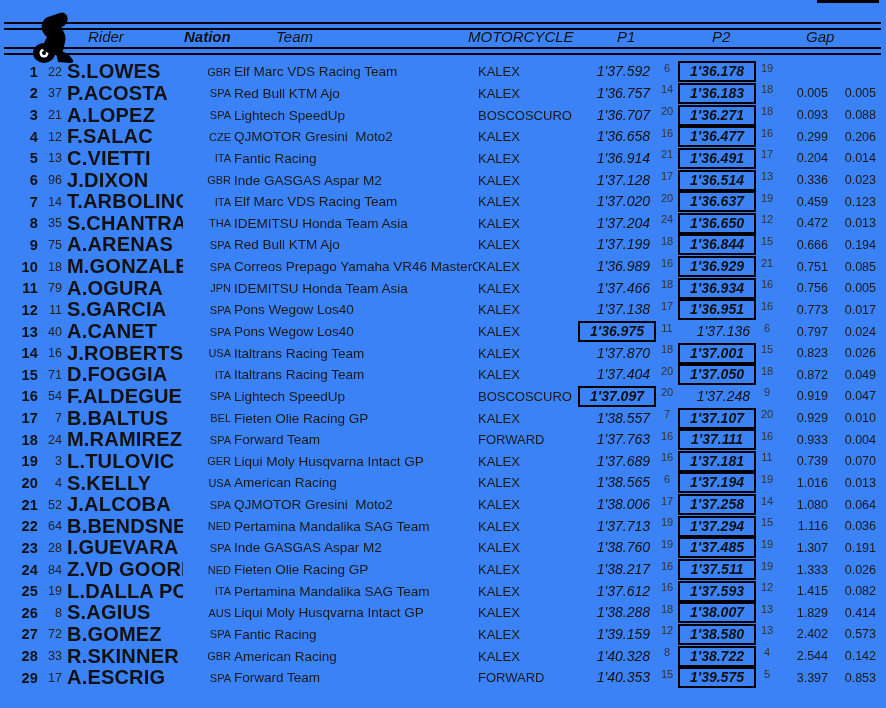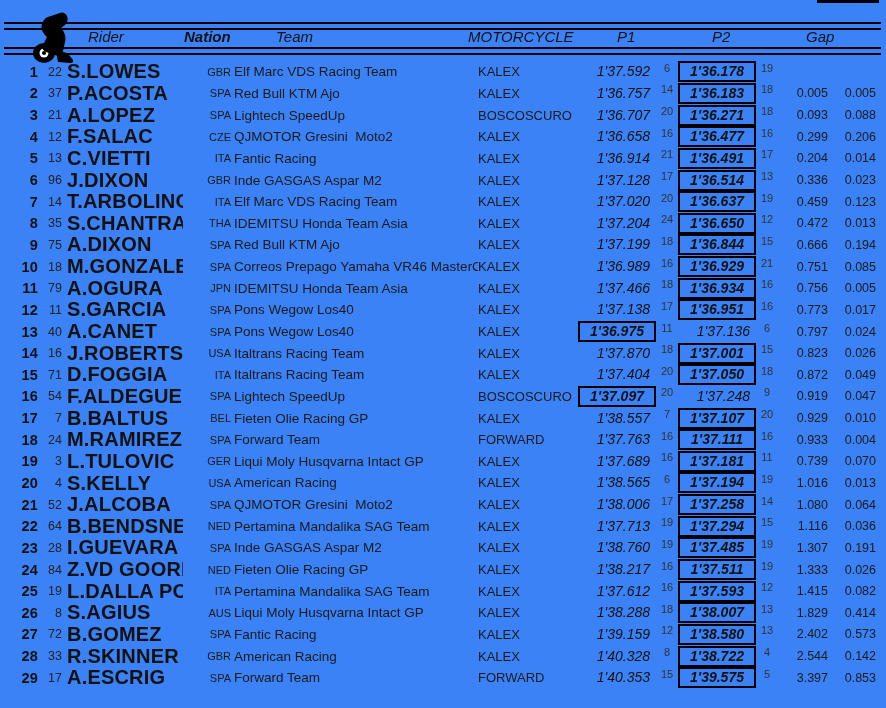--- a/index.html
+++ b/index.html
@@ -221,21 +221,21 @@
         <span class="time best">1'36.650</span>
       </span>
       <span class="c laps">12</span>
       <span class="c gap1">0.472</span>
       <span class="c gap2">0.013</span>
     </div>
 
     <div class="row">
       <span class="c pos">9</span>
       <span class="c num">75</span>
-      <span class="c name">A.DIXON</span>
+      <span class="c name">A.ARENAS</span>
       <span class="c nation">SPA</span>
       <span class="c team">Red Bull KTM Ajo</span>
       <span class="c bike">KALEX</span>
       <span class="c pcell">
         <span class="time">1'37.199</span>
       </span>
       <span class="c laps">18</span>
       <span class="c pcell">
         <span class="time best">1'36.844</span>
       </span>

